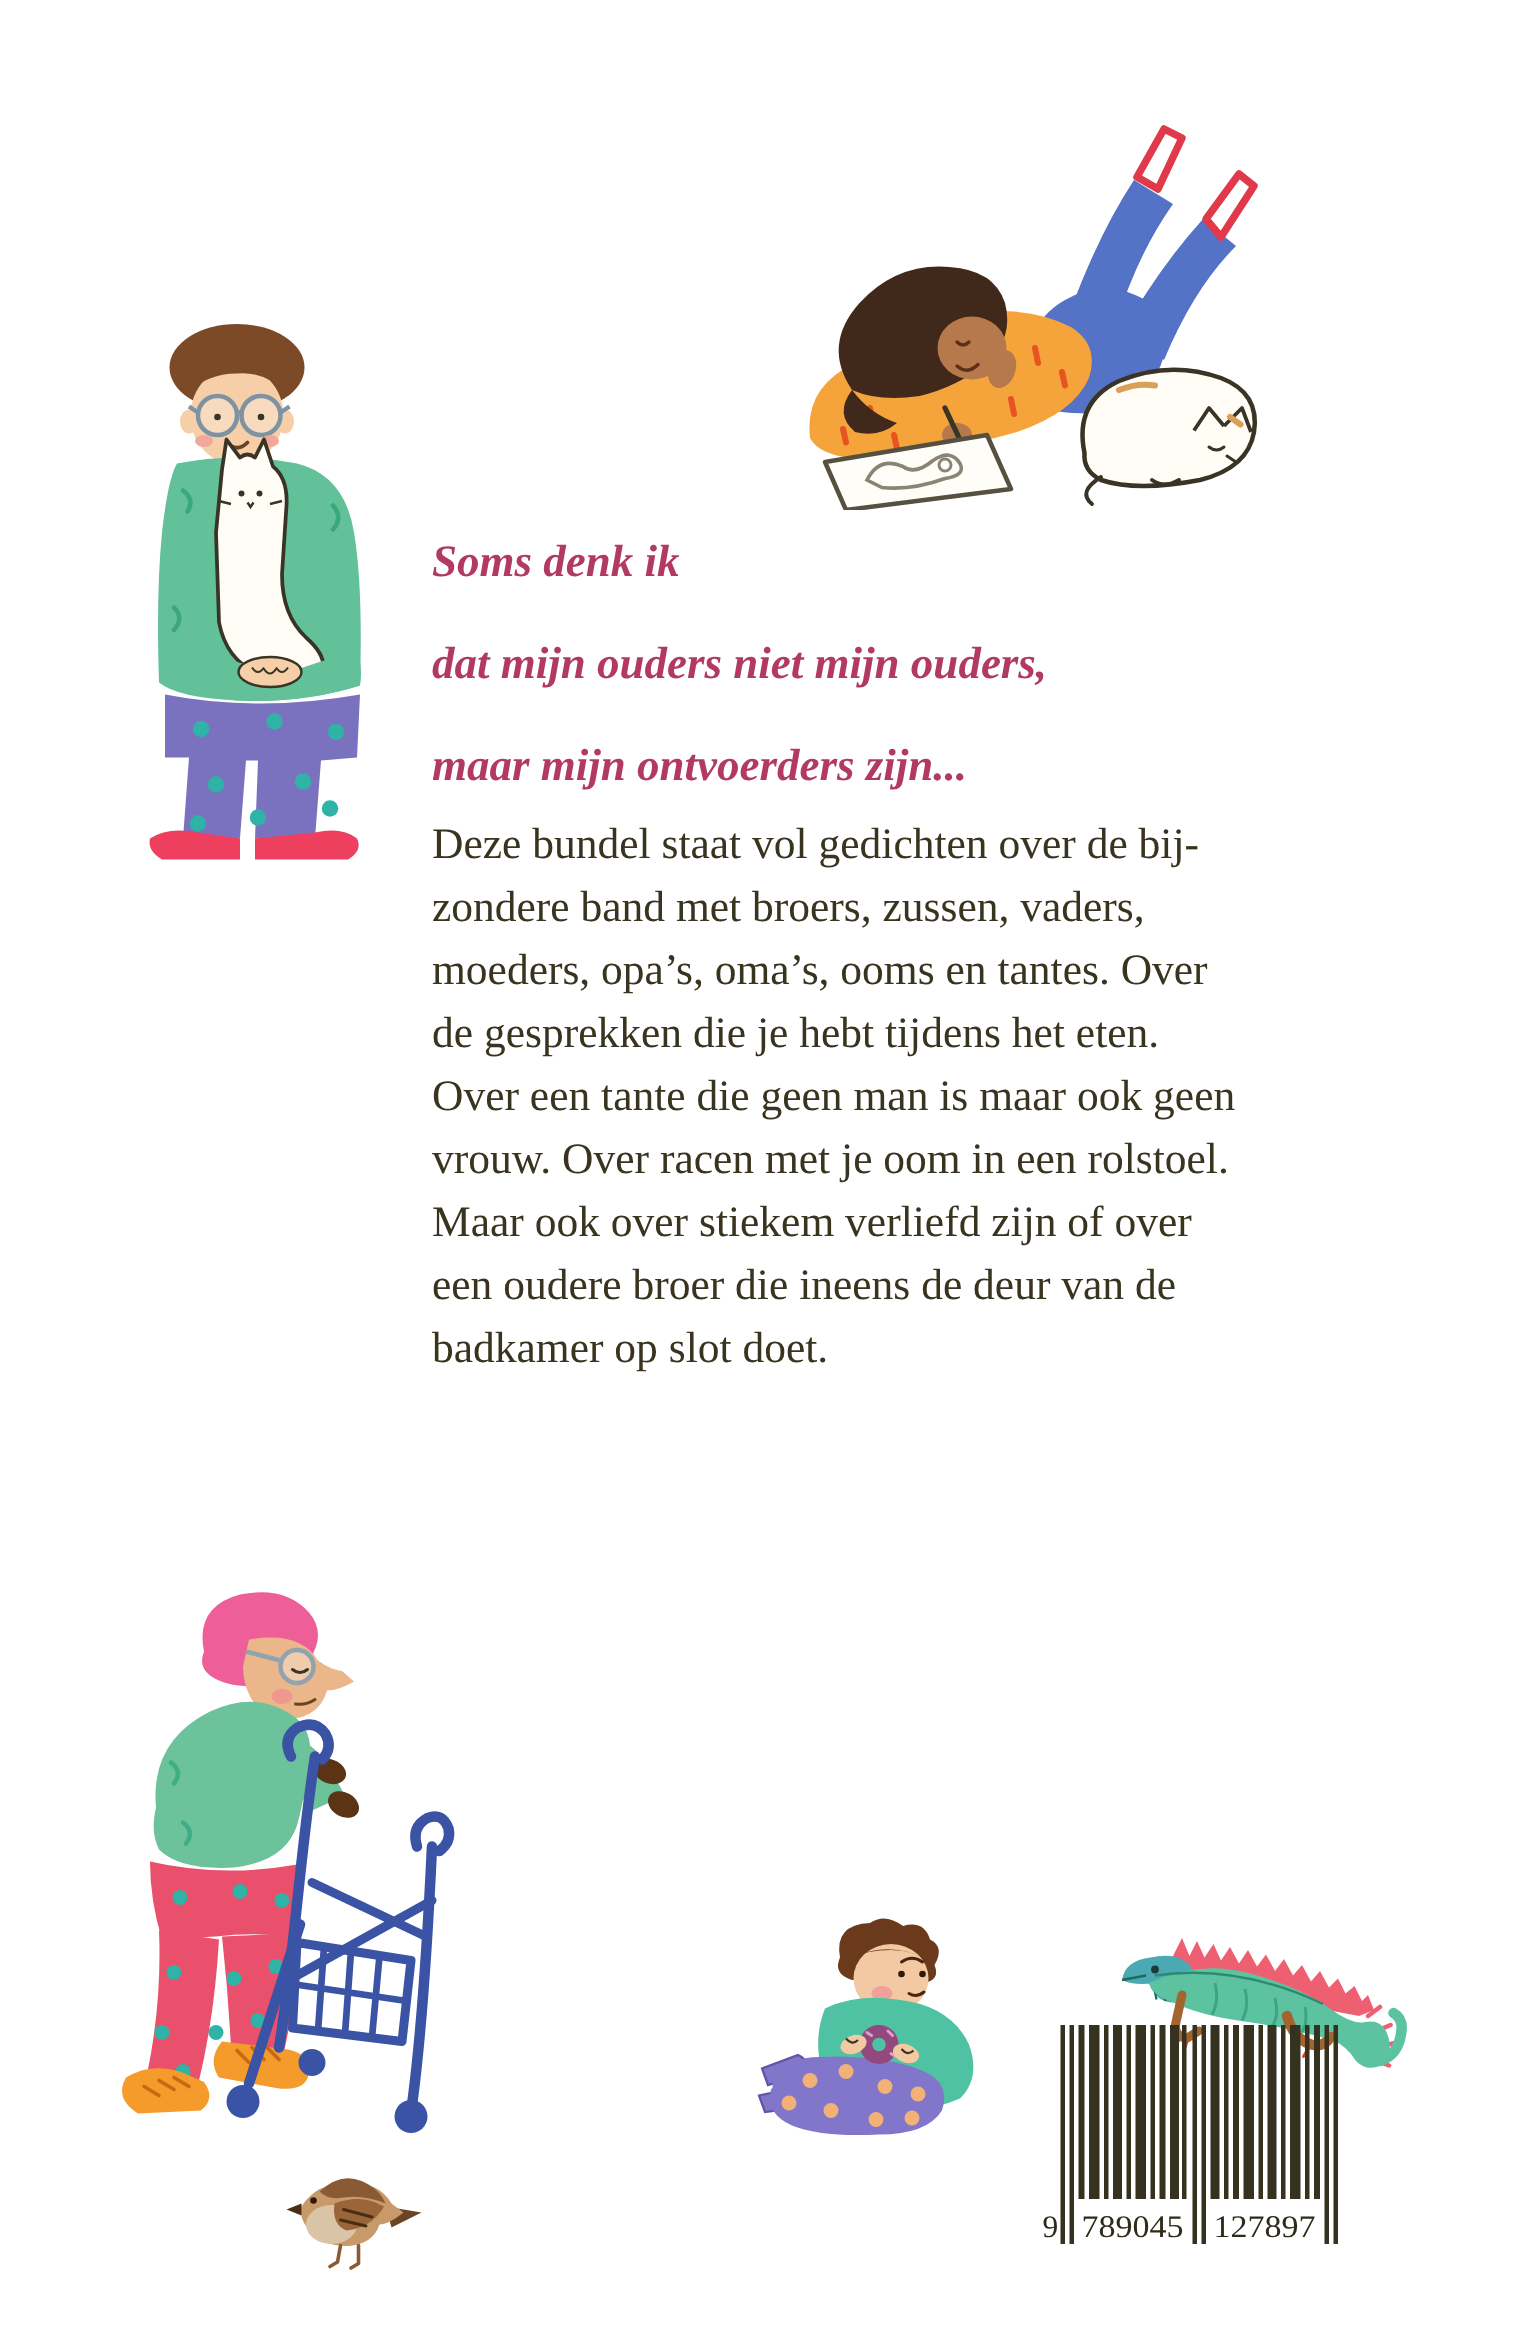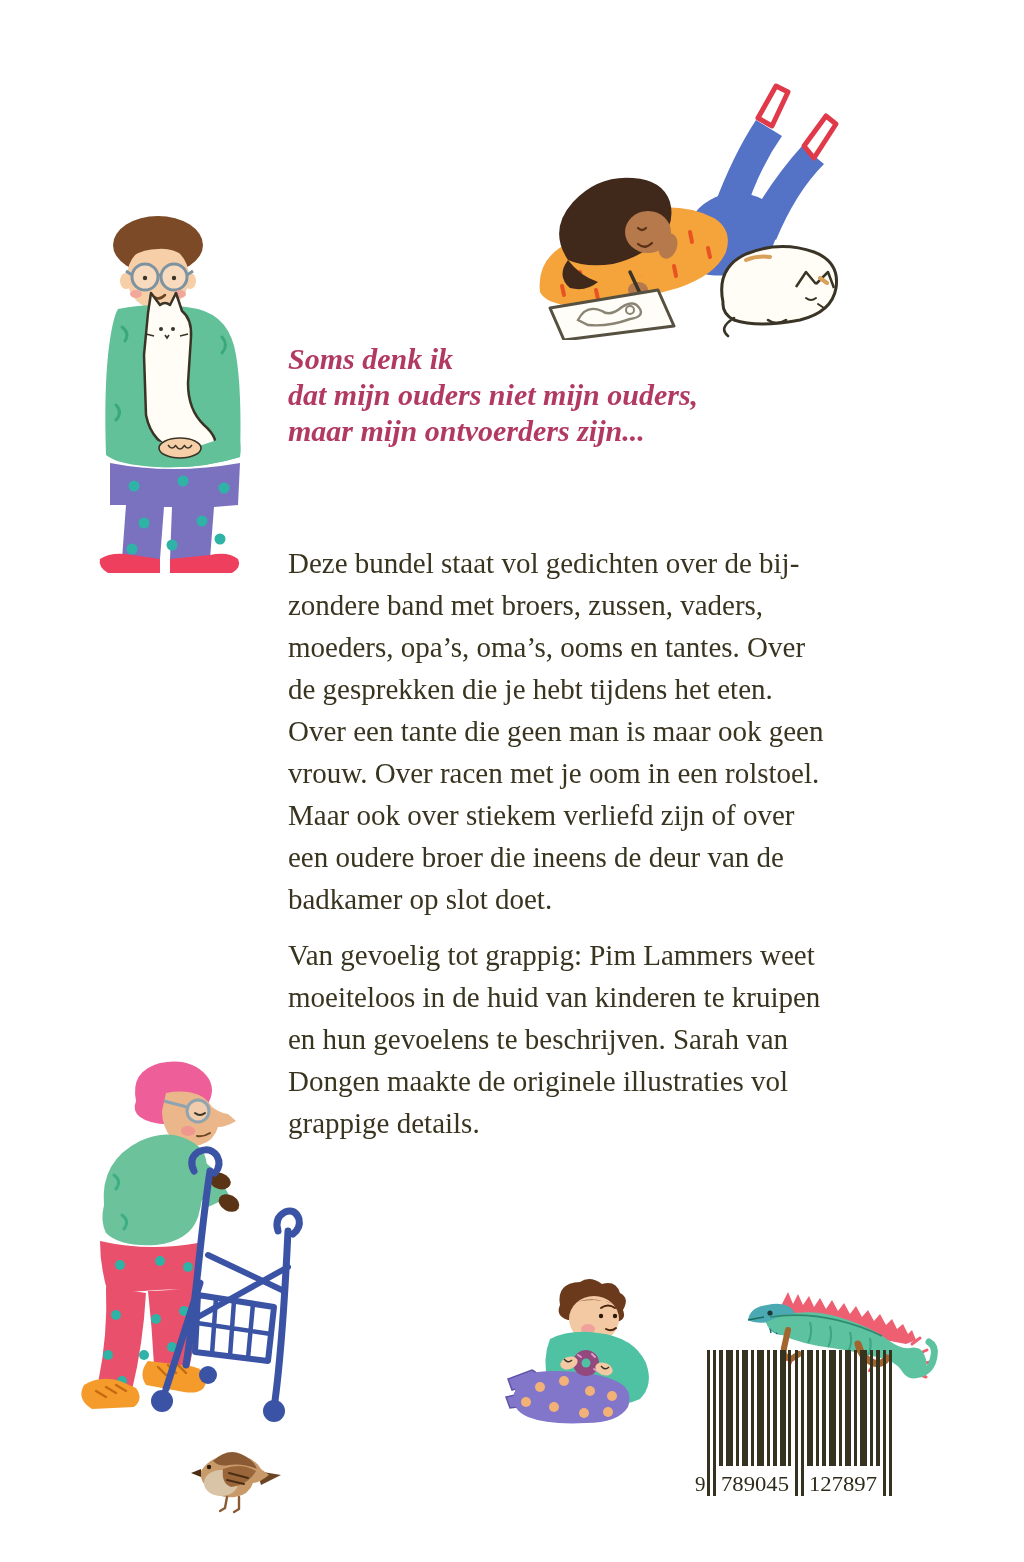--- a/index.html
+++ b/index.html
@@ -5,21 +5,21 @@
   html,body{margin:0;padding:0;background:#e8e8e8;}
   .page{
     position:relative;width:1024px;height:1562px;margin:0 auto;
     background:#ffffff;overflow:hidden;
     font-family:"Liberation Serif","DejaVu Serif",serif;
   }
   .abs{position:absolute;}
   .quote{
     left:288px;top:341px;width:560px;
     font-style:italic;font-weight:600;
-    font-size:30px;line-height:36px;color:#b23a62;
+    font-size:30px;line-height:68px;color:#b23a62;
     white-space:pre-line;
   }
   .para{
     left:288px;width:620px;
     font-size:29px;line-height:42px;color:#38341f;
     white-space:pre-line;
   }
   .para1{top:542px;}
   .para2{top:934px;}
   svg{display:block;}
@@ -35,25 +35,20 @@
 
   <div class="abs para para1">Deze bundel staat vol gedichten over de bij-
 zondere band met broers, zussen, vaders,
 moeders, opa’s, oma’s, ooms en tantes. Over
 de gesprekken die je hebt tijdens het eten.
 Over een tante die geen man is maar ook geen
 vrouw. Over racen met je oom in een rolstoel.
 Maar ook over stiekem verliefd zijn of over
 een oudere broer die ineens de deur van de
 badkamer op slot doet.</div>
-  <div class="abs para para2">Van gevoelig tot grappig: Pim Lammers weet
-moeiteloos in de huid van kinderen te kruipen
-en hun gevoelens te beschrijven. Sarah van
-Dongen maakte de originele illustraties vol
-grappige details.</div>
 
   <svg class="abs" style="left:52px;top:205px" width="220" height="370" viewBox="0 0 220 370">
     <ellipse cx="106" cy="40" rx="45" ry="29" fill="#7c4a26"></ellipse>
     <ellipse cx="74" cy="76" rx="6" ry="8" fill="#f6cfa8"></ellipse>
     <ellipse cx="138" cy="76" rx="6" ry="8" fill="#f6cfa8"></ellipse>
     <ellipse cx="106" cy="72" rx="31" ry="33" fill="#f6cfa8"></ellipse>
     <path d="M72,58 Q78,32 106,32 Q136,32 141,58 Q124,42 106,44 Q86,44 72,58 Z" fill="#7c4a26"></path>
     <circle cx="93" cy="72" r="13" fill="rgba(255,255,255,0.25)" stroke="#7d93a2" stroke-width="3"></circle>
     <circle cx="122" cy="72" r="13" fill="rgba(255,255,255,0.25)" stroke="#7d93a2" stroke-width="3"></circle>
     <path d="M106,70 L109,70 M80,70 L74,66 M135,70 L141,66" stroke="#7d93a2" stroke-width="3" fill="none"></path>

